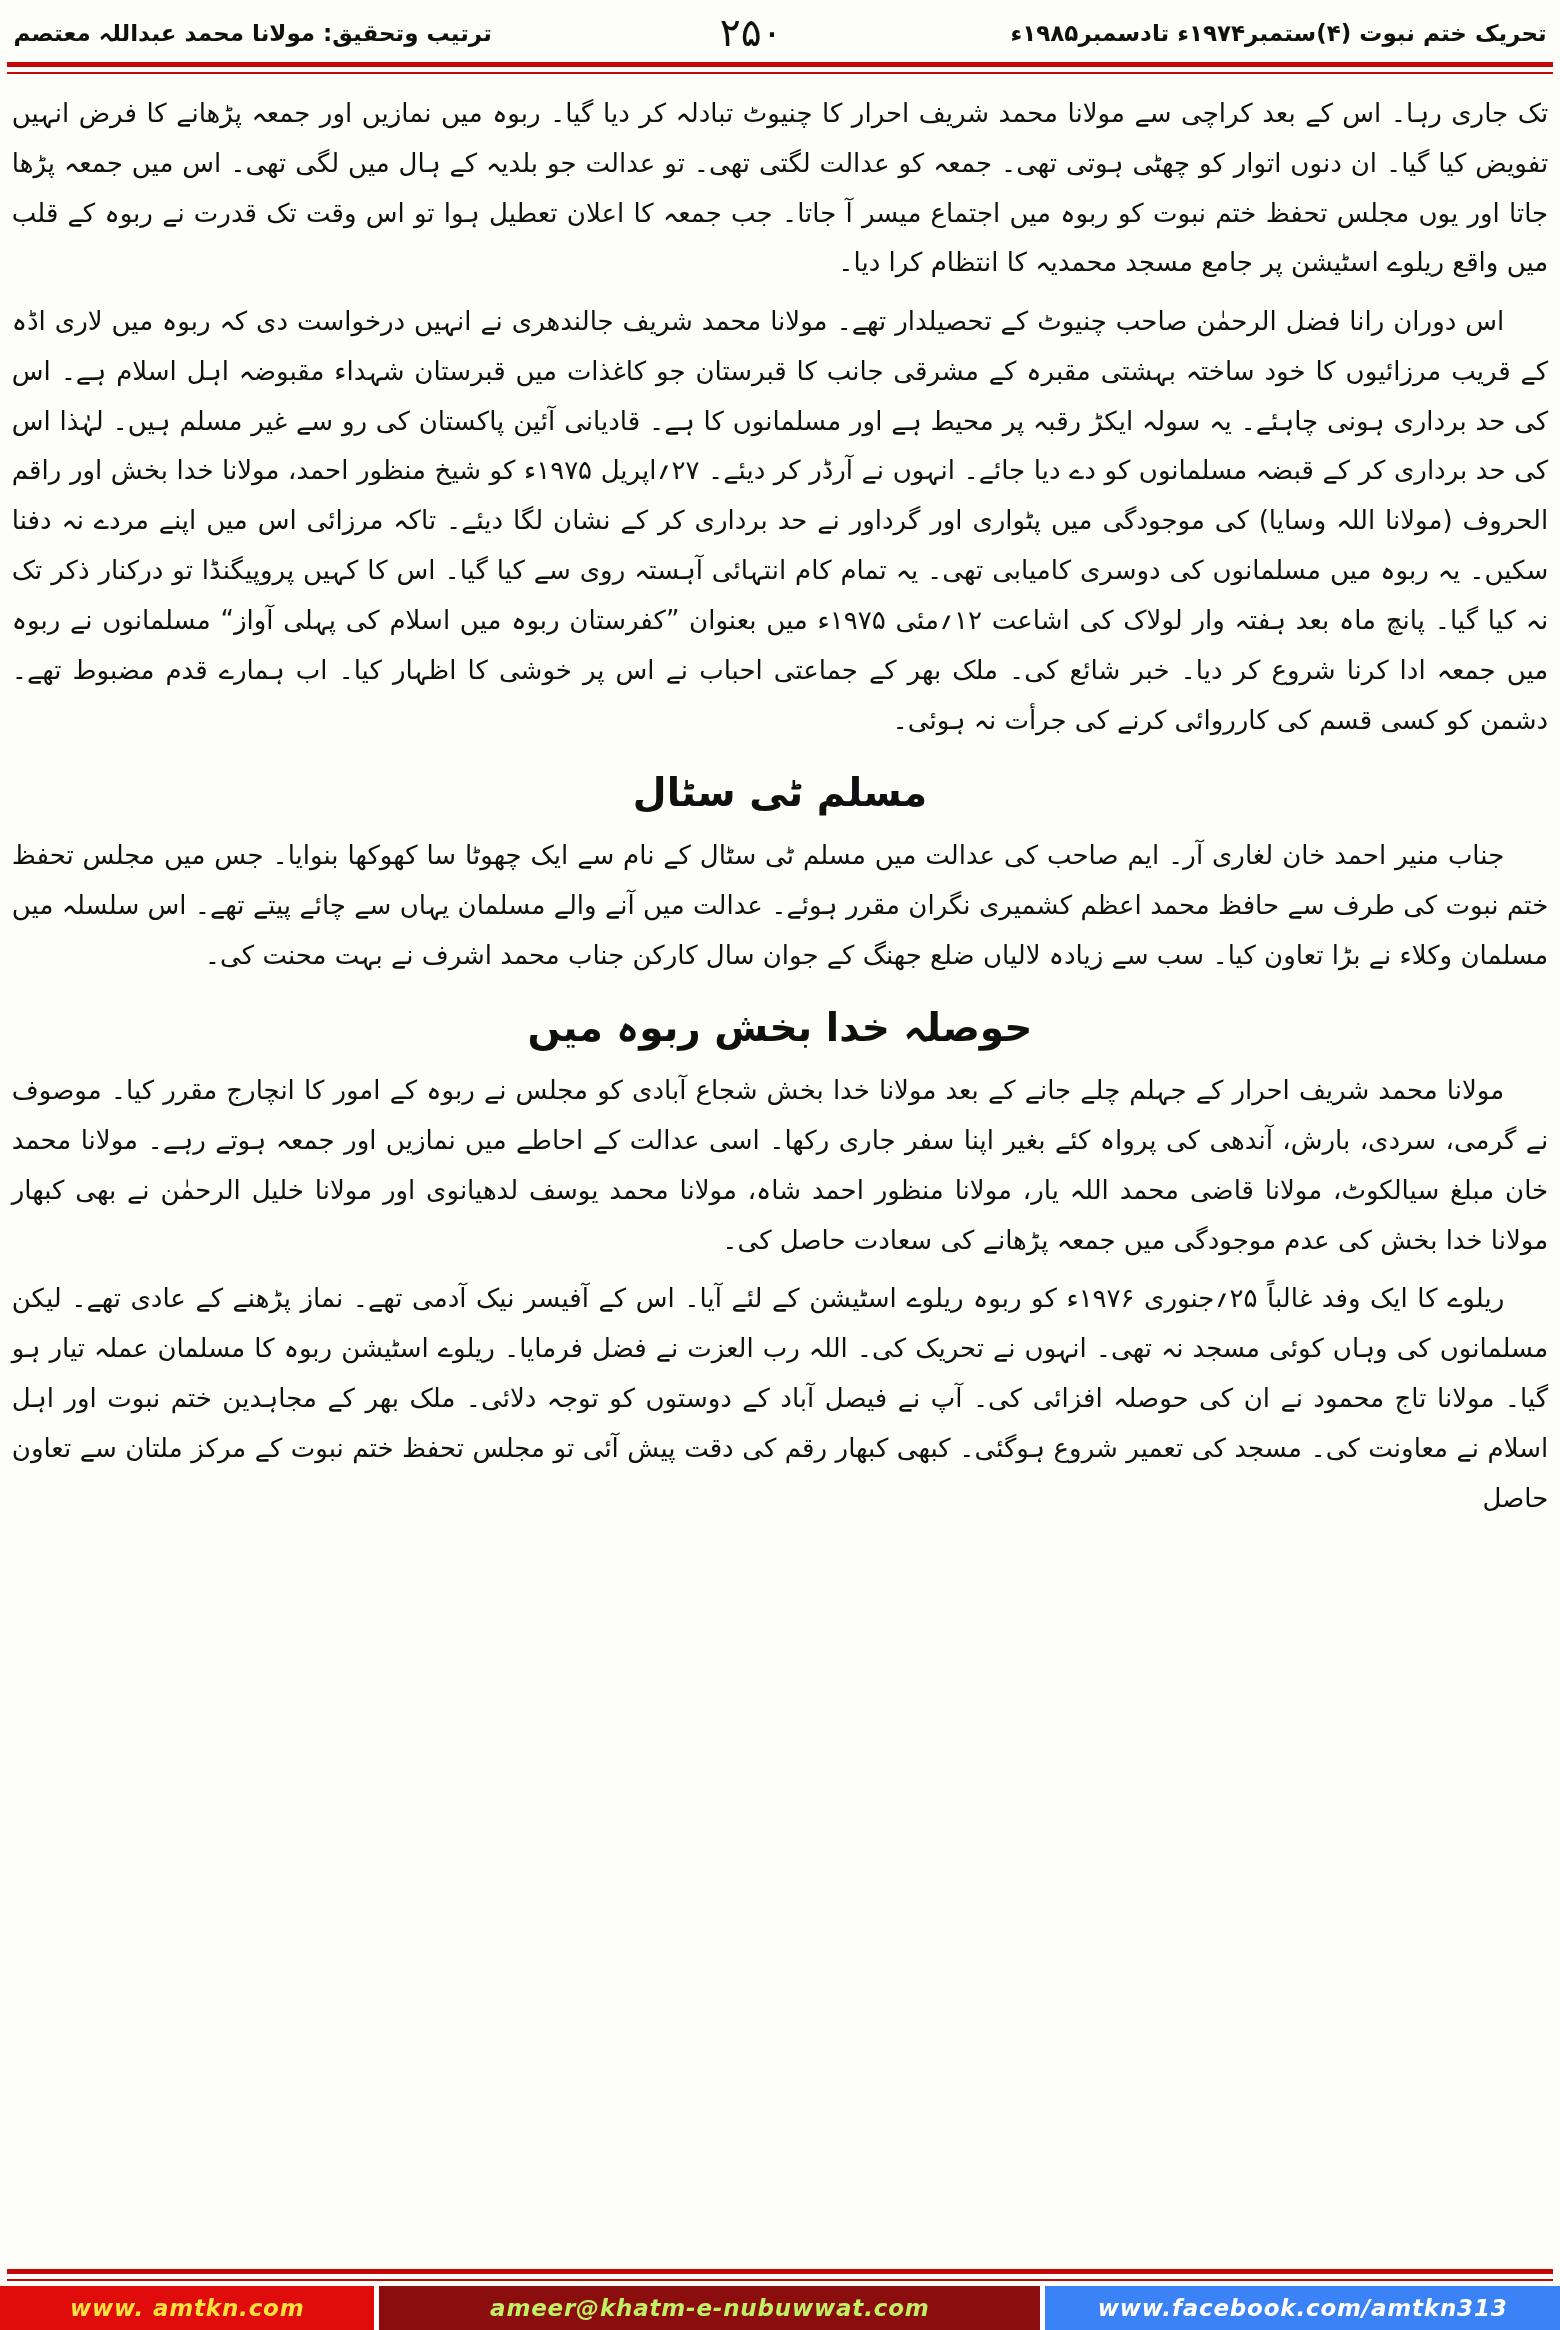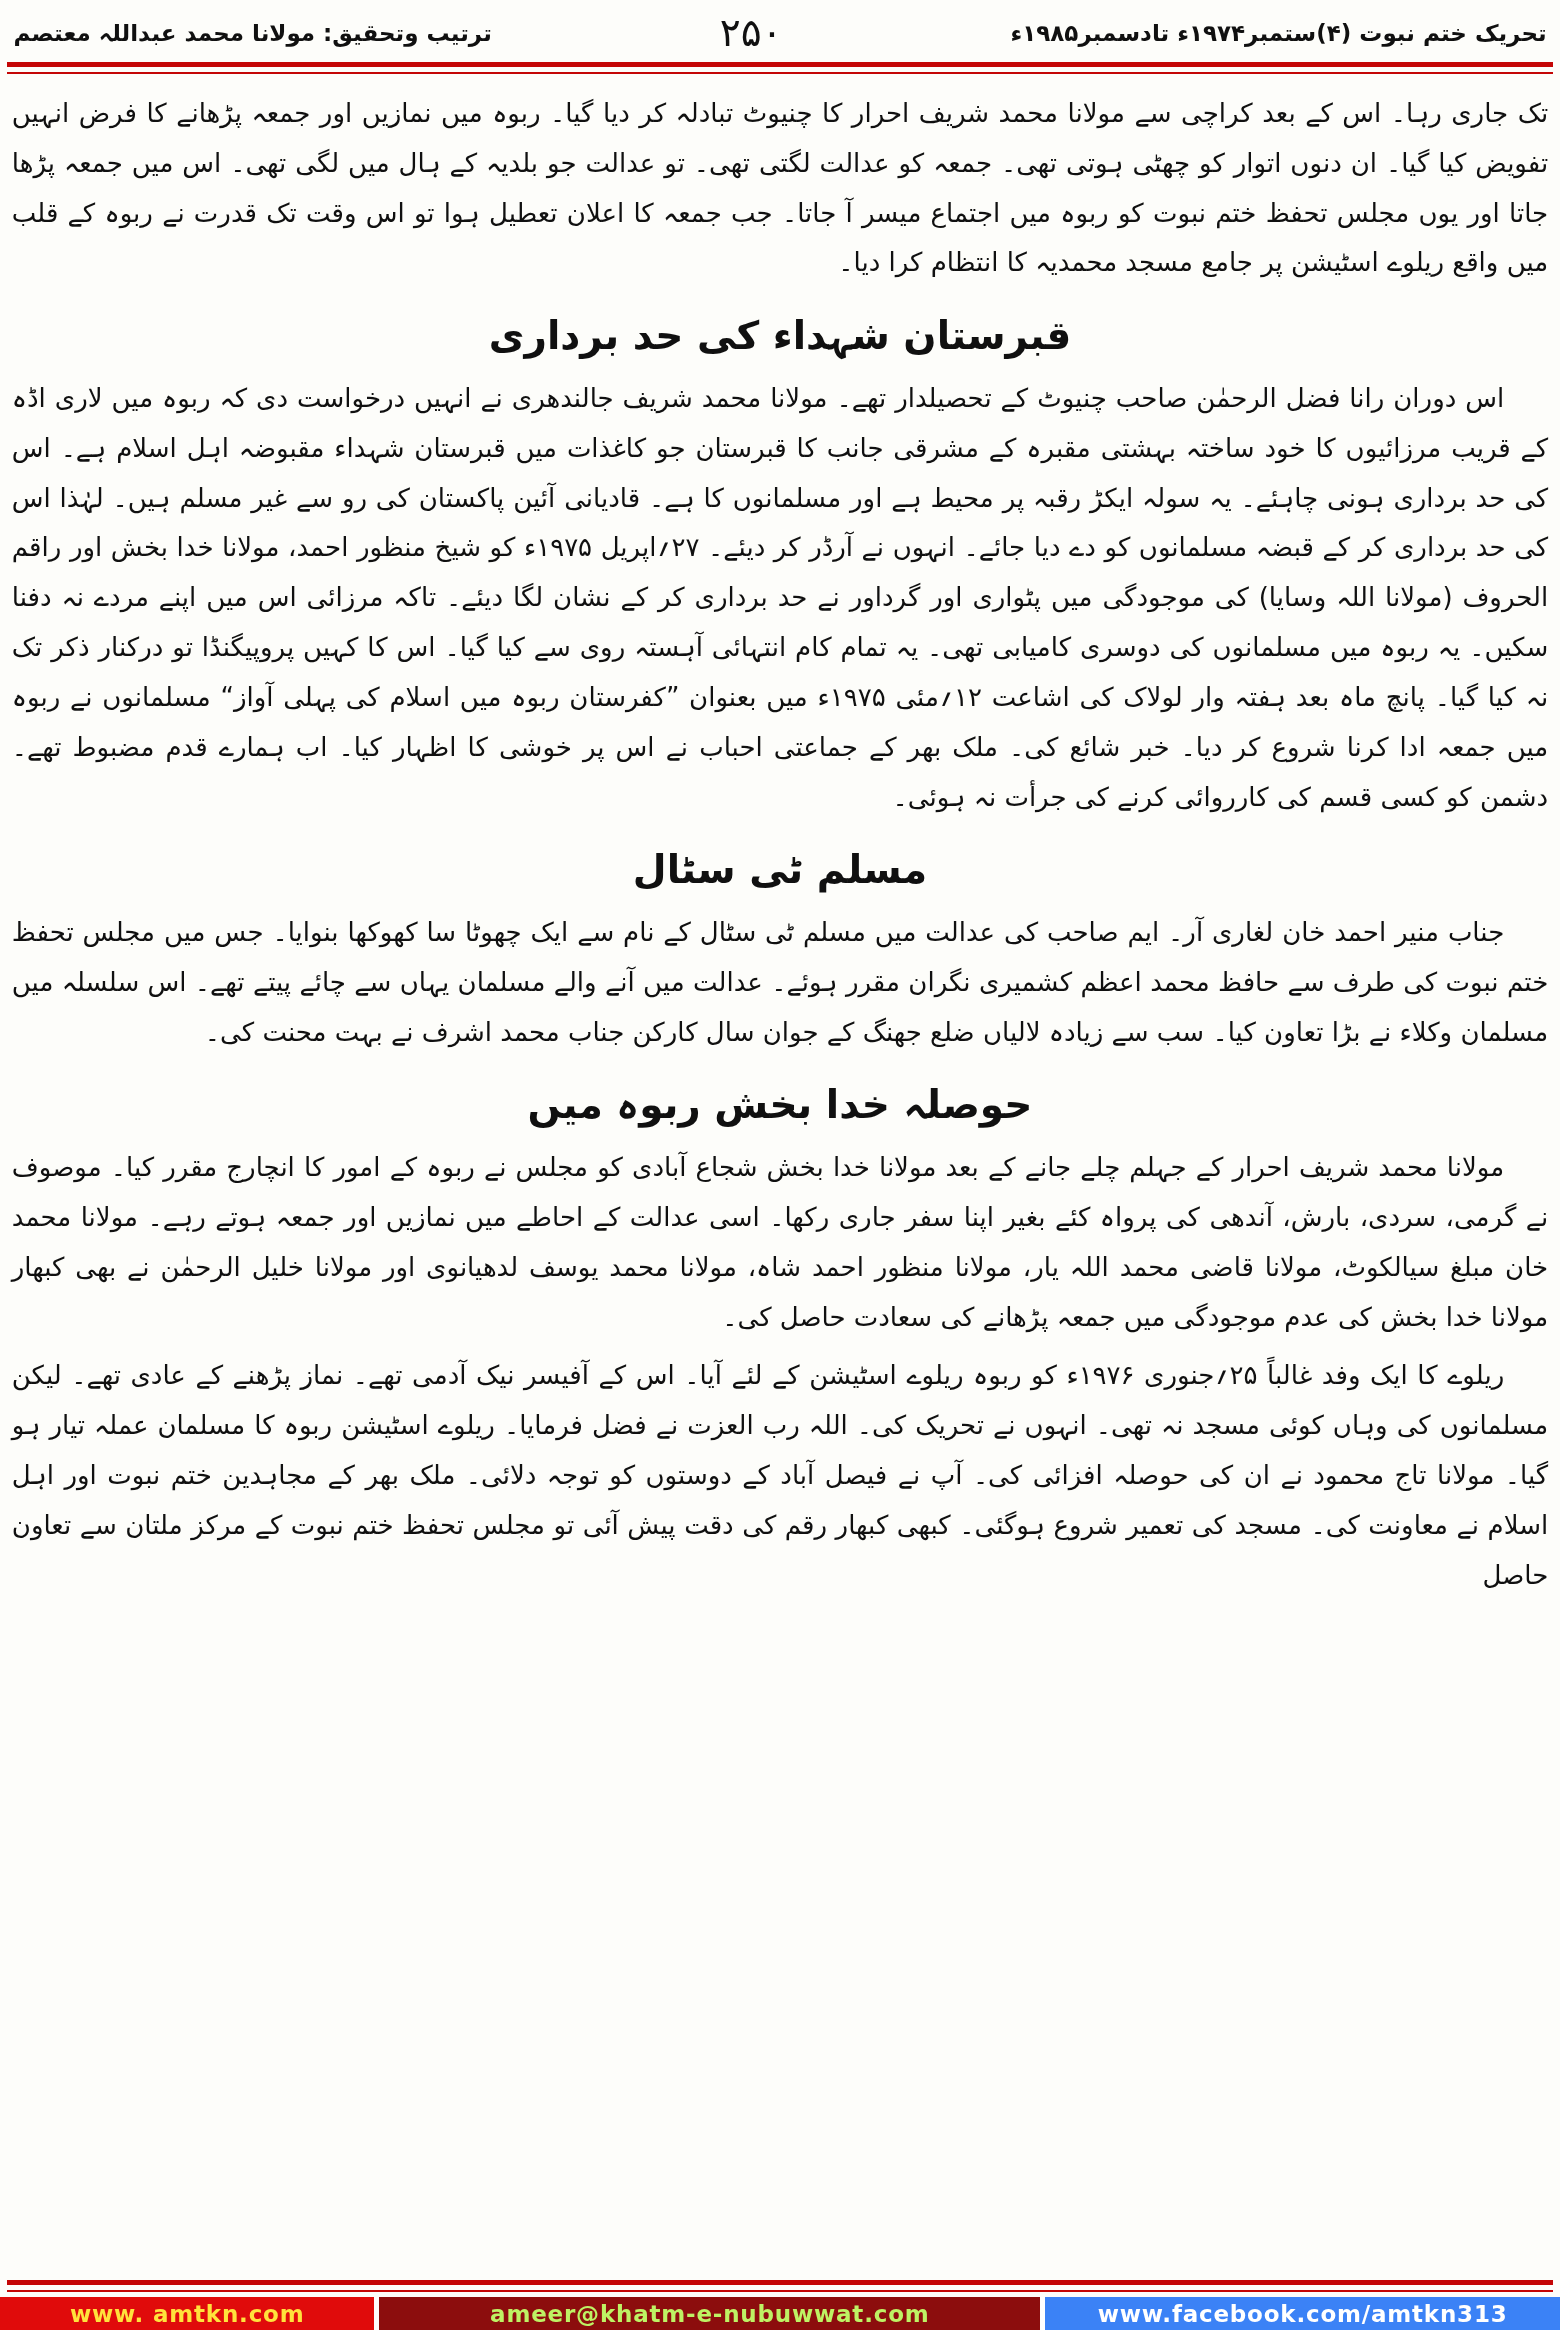--- a/index.html
+++ b/index.html
@@ -26,21 +26,21 @@
   }
   .para{margin:0 0 8.4px 0;}
   .para.indent{text-indent:44px;}
   .heading{
     text-align:center;font-weight:bold;font-size:39px;line-height:1.5;
     margin:18.5px 0 8.4px 0;
   }
   
   .footer-wrap{margin-top:auto;}
   .footer-bar{
-    direction:ltr;display:flex;height:33px;margin-top:5px;
+    direction:ltr;display:flex;height:44px;margin-top:5px;font-style:italic;
   }
   .footer-seg{
     display:flex;align-items:center;justify-content:center;
     font-size:23px;font-weight:bold;letter-spacing:0.8px;
   }
   .footer-seg + .footer-seg{border-left:5px solid #ffffff;}
   .seg-left {flex:0 0 24%;background:#e00b0b;color:#ffe23c;}
   .seg-center{flex:1 1 au%; flex:1;background:#8c0d0d;color:#bef264;}
   .seg-right{flex:0 0 33%;background:#3b82f6;color:#ffffff;}
 </style>
@@ -52,21 +52,20 @@
   <div class="header-row">
     <span class="header-title">تحریک ختم نبوت (۴)ستمبر۱۹۷۴ء تادسمبر۱۹۸۵ء</span>
     <span class="header-pageno">۲۵۰</span>
     <span class="header-credit">ترتیب وتحقیق: مولانا محمد عبداللہ معتصم</span>
   </div>
   <div class="double-rule"></div>
 
   <div class="content">
     <p class="para">تک جاری رہا۔ اس کے بعد کراچی سے مولانا محمد شریف احرار کا چنیوٹ تبادلہ کر دیا گیا۔ ربوہ میں نمازیں اور جمعہ پڑھانے کا فرض انہیں تفویض کیا گیا۔ ان دنوں اتوار کو چھٹی ہوتی تھی۔ جمعہ کو عدالت لگتی تھی۔ تو عدالت جو بلدیہ کے ہال میں لگی تھی۔ اس میں جمعہ پڑھا جاتا اور یوں مجلس تحفظ ختم نبوت کو ربوہ میں اجتماع میسر آ جاتا۔ جب جمعہ کا اعلان تعطیل ہوا تو اس وقت تک قدرت نے ربوہ کے قلب میں واقع ریلوے اسٹیشن پر جامع مسجد محمدیہ کا انتظام کرا دیا۔</p>
 
-    <div class="heading">قبرستان شہداء کی حد برداری</div>
     <p class="para indent">اس دوران رانا فضل الرحمٰن صاحب چنیوٹ کے تحصیلدار تھے۔ مولانا محمد شریف جالندھری نے انہیں درخواست دی کہ ربوہ میں لاری اڈہ کے قریب مرزائیوں کا خود ساختہ بہشتی مقبرہ کے مشرقی جانب کا قبرستان جو کاغذات میں قبرستان شہداء مقبوضہ اہل اسلام ہے۔ اس کی حد برداری ہونی چاہئے۔ یہ سولہ ایکڑ رقبہ پر محیط ہے اور مسلمانوں کا ہے۔ قادیانی آئین پاکستان کی رو سے غیر مسلم ہیں۔ لہٰذا اس کی حد برداری کر کے قبضہ مسلمانوں کو دے دیا جائے۔ انہوں نے آرڈر کر دیئے۔ ۲۷؍اپریل ۱۹۷۵ء کو شیخ منظور احمد، مولانا خدا بخش اور راقم الحروف (مولانا اللہ وسایا) کی موجودگی میں پٹواری اور گرداور نے حد برداری کر کے نشان لگا دیئے۔ تاکہ مرزائی اس میں اپنے مردے نہ دفنا سکیں۔ یہ ربوہ میں مسلمانوں کی دوسری کامیابی تھی۔ یہ تمام کام انتہائی آہستہ روی سے کیا گیا۔ اس کا کہیں پروپیگنڈا تو درکنار ذکر تک نہ کیا گیا۔ پانچ ماہ بعد ہفتہ وار لولاک کی اشاعت ۱۲؍مئی ۱۹۷۵ء میں بعنوان ”کفرستان ربوہ میں اسلام کی پہلی آواز“ مسلمانوں نے ربوہ میں جمعہ ادا کرنا شروع کر دیا۔ خبر شائع کی۔ ملک بھر کے جماعتی احباب نے اس پر خوشی کا اظہار کیا۔ اب ہمارے قدم مضبوط تھے۔ دشمن کو کسی قسم کی کارروائی کرنے کی جرأت نہ ہوئی۔</p>
 
     <div class="heading">مسلم ٹی سٹال</div>
     <p class="para indent">جناب منیر احمد خان لغاری آر۔ ایم صاحب کی عدالت میں مسلم ٹی سٹال کے نام سے ایک چھوٹا سا کھوکھا بنوایا۔ جس میں مجلس تحفظ ختم نبوت کی طرف سے حافظ محمد اعظم کشمیری نگران مقرر ہوئے۔ عدالت میں آنے والے مسلمان یہاں سے چائے پیتے تھے۔ اس سلسلہ میں مسلمان وکلاء نے بڑا تعاون کیا۔ سب سے زیادہ لالیاں ضلع جھنگ کے جوان سال کارکن جناب محمد اشرف نے بہت محنت کی۔</p>
 
     <div class="heading">حوصلہ خدا بخش ربوہ میں</div>
     <p class="para indent">مولانا محمد شریف احرار کے جہلم چلے جانے کے بعد مولانا خدا بخش شجاع آبادی کو مجلس نے ربوہ کے امور کا انچارج مقرر کیا۔ موصوف نے گرمی، سردی، بارش، آندھی کی پرواہ کئے بغیر اپنا سفر جاری رکھا۔ اسی عدالت کے احاطے میں نمازیں اور جمعہ ہوتے رہے۔ مولانا محمد خان مبلغ سیالکوٹ، مولانا قاضی محمد اللہ یار، مولانا منظور احمد شاہ، مولانا محمد یوسف لدھیانوی اور مولانا خلیل الرحمٰن نے بھی کبھار مولانا خدا بخش کی عدم موجودگی میں جمعہ پڑھانے کی سعادت حاصل کی۔</p>
 
     <p class="para indent">ریلوے کا ایک وفد غالباً ۲۵؍جنوری ۱۹۷۶ء کو ربوہ ریلوے اسٹیشن کے لئے آیا۔ اس کے آفیسر نیک آدمی تھے۔ نماز پڑھنے کے عادی تھے۔ لیکن مسلمانوں کی وہاں کوئی مسجد نہ تھی۔ انہوں نے تحریک کی۔ اللہ رب العزت نے فضل فرمایا۔ ریلوے اسٹیشن ربوہ کا مسلمان عملہ تیار ہو گیا۔ مولانا تاج محمود نے ان کی حوصلہ افزائی کی۔ آپ نے فیصل آباد کے دوستوں کو توجہ دلائی۔ ملک بھر کے مجاہدین ختم نبوت اور اہل اسلام نے معاونت کی۔ مسجد کی تعمیر شروع ہوگئی۔ کبھی کبھار رقم کی دقت پیش آئی تو مجلس تحفظ ختم نبوت کے مرکز ملتان سے تعاون حاصل</p>
   </div>

